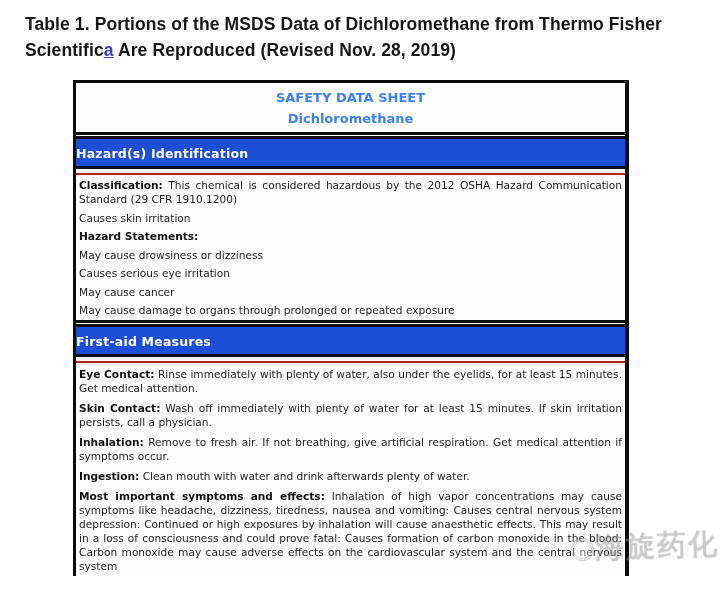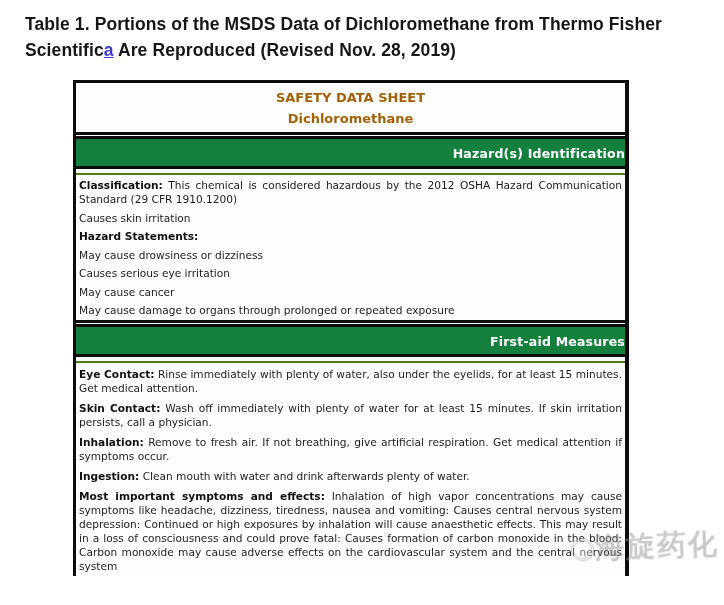--- a/index.html
+++ b/index.html
@@ -44,39 +44,39 @@
   .header-row {
     text-align: center;
     padding: 4px 0 3px 0;
     border-bottom: 3px solid #0c0c0c;
   }
   .header-row .hline {
     display: block;
     font-weight: bold;
     font-size: 13px;
     line-height: 21px;
-    color: #a16207;
+    color: #3b82f6;
   }
   .band {
-    background: #15803d;
+    background: #1d4ed8;
     border-top: 3px solid #0c0c0c;
     border-bottom: 3px solid #0c0c0c;
     margin: 1px 0 4px 0;
-    text-align: right;
+    text-align: left;
     padding: 4px 0;
   }
   .band .band-label {
     color: #ffffff;
     font-weight: bold;
     font-size: 12.5px;
     line-height: 15px;
     letter-spacing: 0.2px;
   }
   .content {
-    border-top: 2px solid #4d7c0f;
+    border-top: 2px solid #b91c1c;
     padding: 2px 3px 3px 3px;
   }
   .content.sec1 { border-bottom: 3px solid #0c0c0c; }
   .content.sec2 { border-bottom: none; }
   .content p {
     font-size: 10.6px;
     line-height: 14px;
     text-align: justify;
     color: #1c1c1c;
   }

